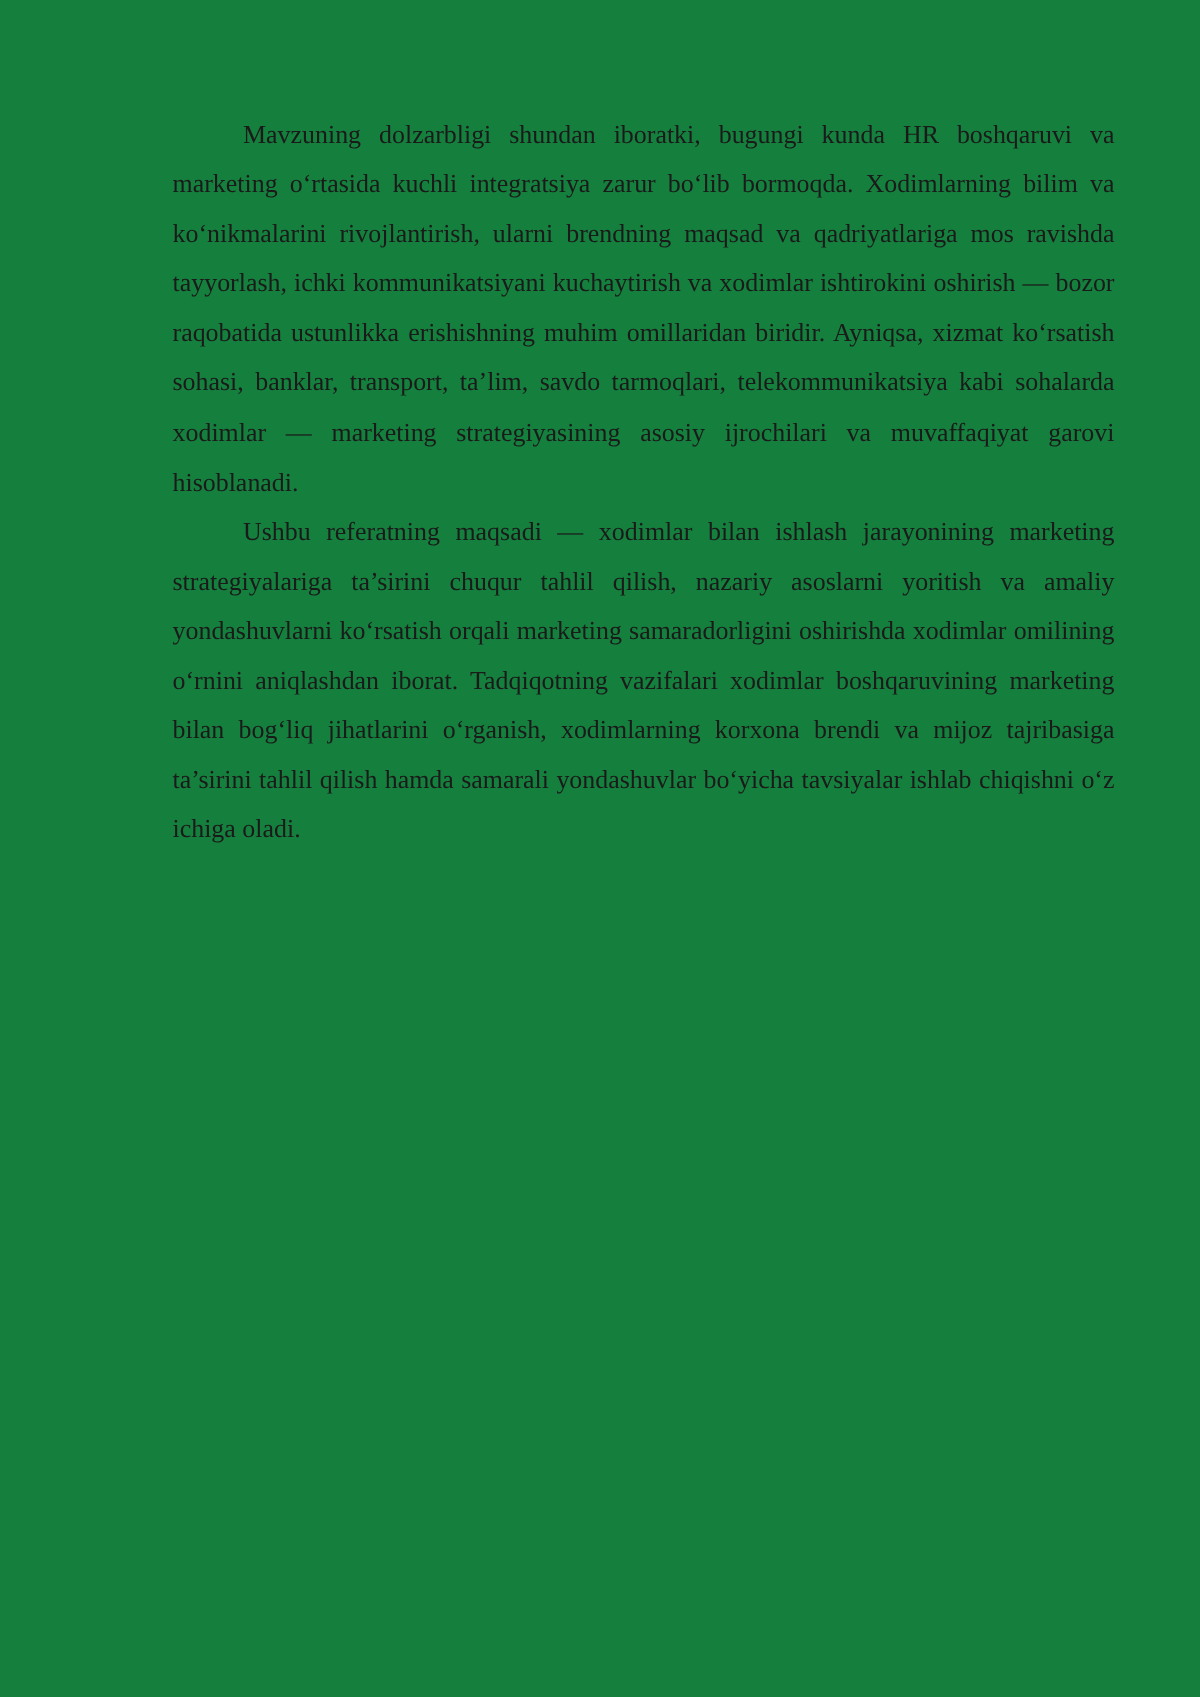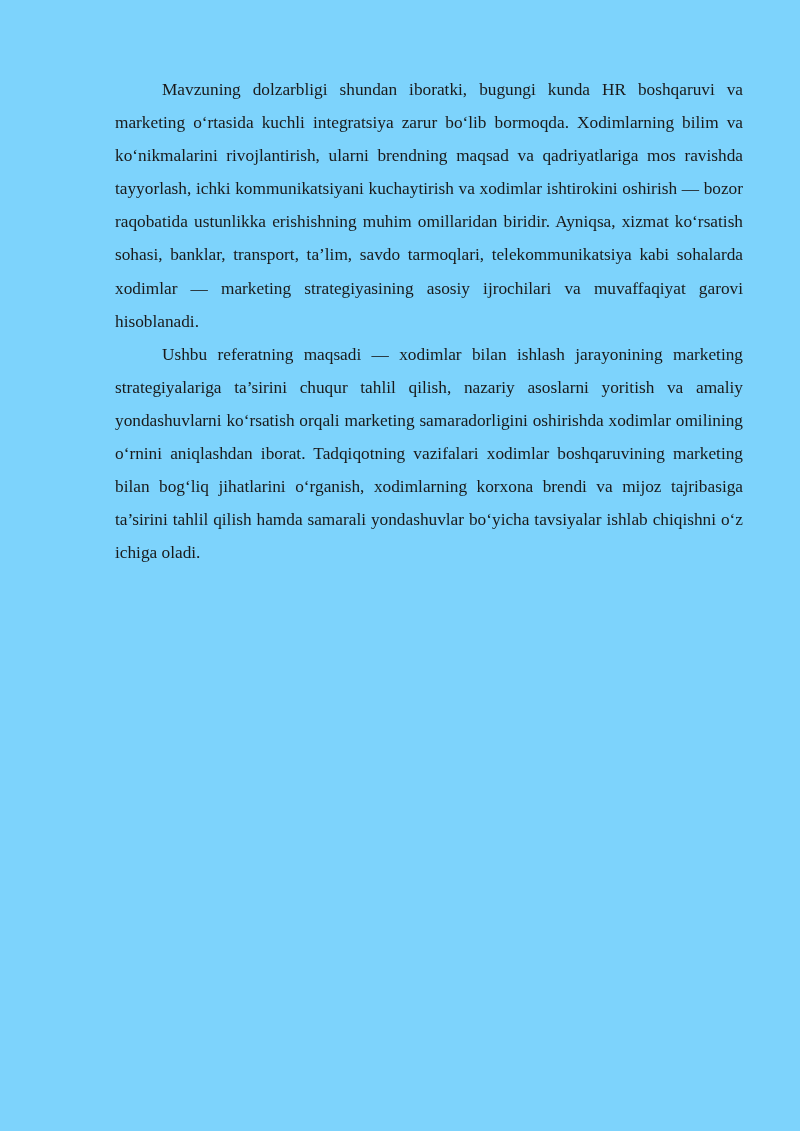--- a/index.html
+++ b/index.html
@@ -12,21 +12,21 @@
       height: 1131px;
       position: relative;
       overflow: hidden;
     }
     .page {
       position: absolute;
       left: 0;
       top: 0;
       width: 800px;
       height: 1131px;
-      background: #7dd3fc;
+      background: #15803d;
     }
     .content {
       position: absolute;
       left: 115px;
       top: 73px;
       width: 628px;
       font-family: "Liberation Serif", serif;
       font-size: 17.3px;
       line-height: 33.1px;
       color: #1a1a1a;

